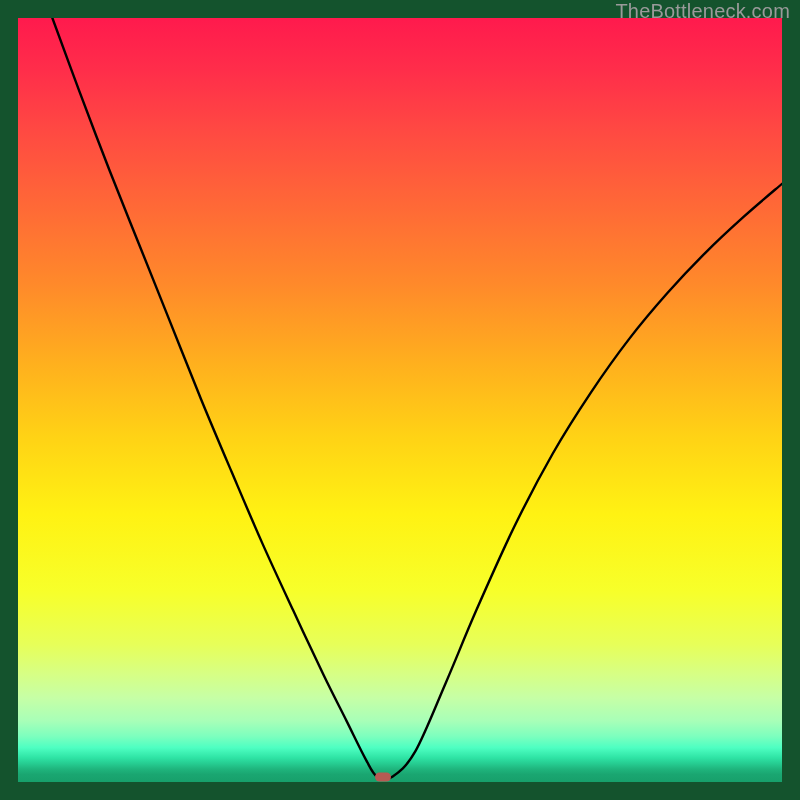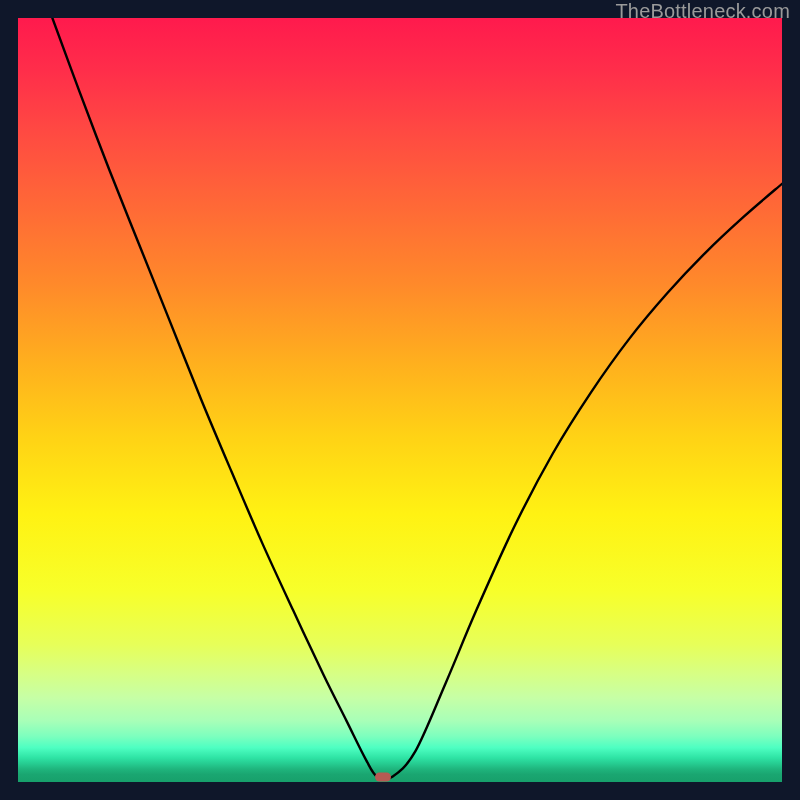--- a/index.html
+++ b/index.html
@@ -8,21 +8,21 @@
     width: 800px;
     height: 800px;
     overflow: hidden;
     background: #000;
     font-family: Arial, Helvetica, sans-serif;
   }
   .frame {
     position: relative;
     width: 800px;
     height: 800px;
-    background: #0f172a;
+    background: #14532d;
   }
   .plot {
     position: absolute;
     left: 18px;
     top: 18px;
     width: 764px;
     height: 764px;
     overflow: hidden;
   }
   .gradient {

